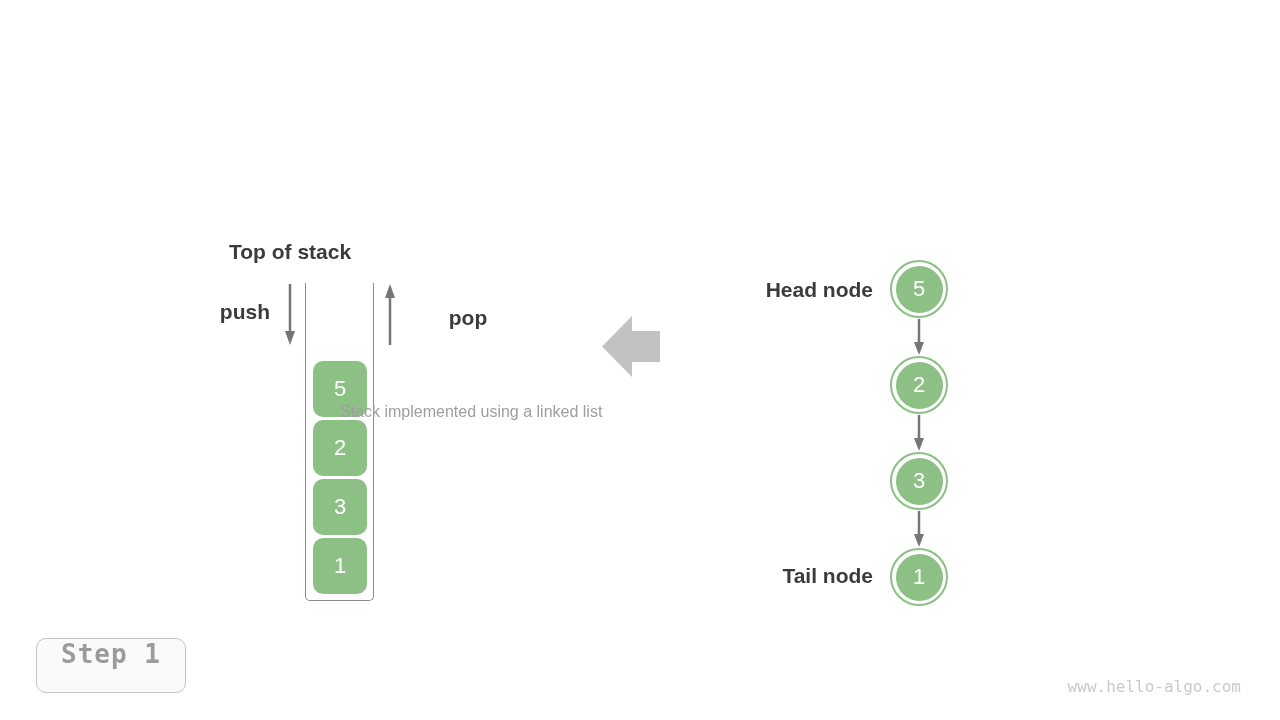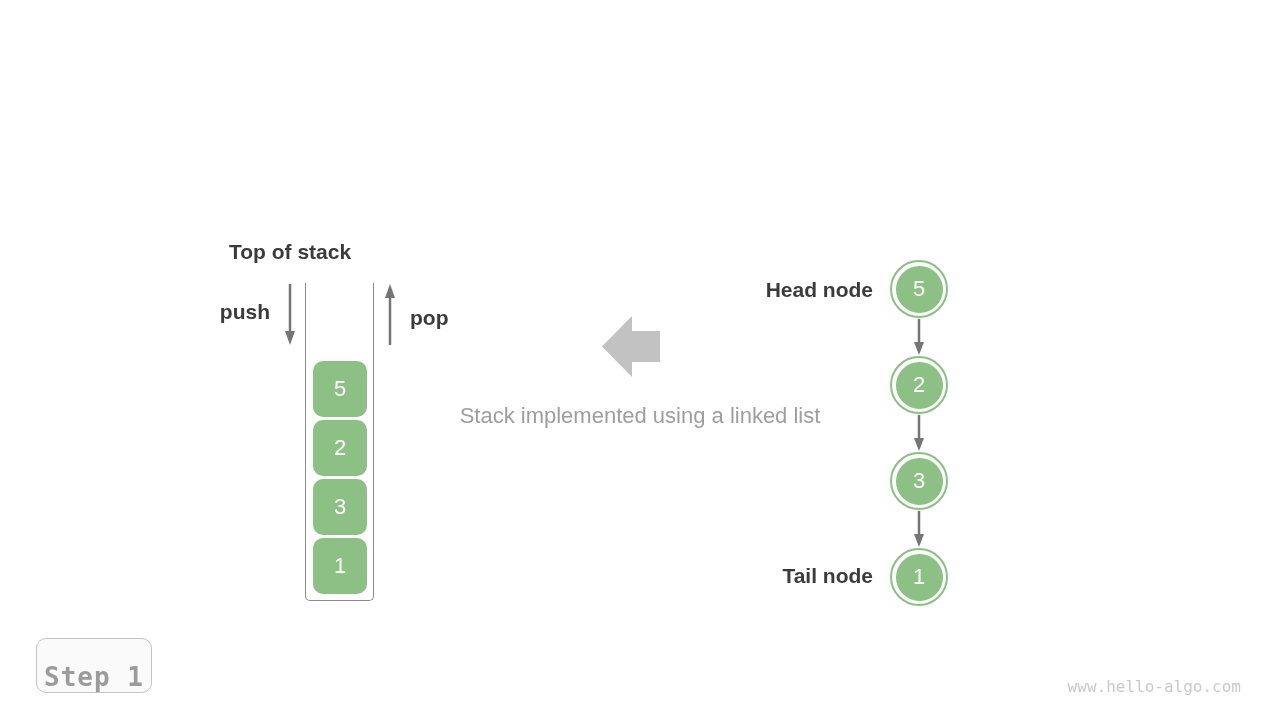--- a/index.html
+++ b/index.html
@@ -12,21 +12,21 @@
   .canvas{
     position:relative;width:1280px;height:720px;background:#fff;
     overflow:hidden;font-family:"Liberation Sans",sans-serif;
   }
   .bold-label{
     position:absolute;font-weight:bold;font-size:21px;
     color:var(--dark-text,#3B3B3B);line-height:24px;
   }
   .center{}
   .right{text-align:right;}
-  .left{text-align:left;}
+  .left{text-align:center;margin-left:8px;}
 
   
   .stack-container{
     position:absolute;left:305px;top:283px;width:69px;height:318px;
     box-sizing:border-box;background:#fff;
     border-left:1.5px solid var(--container-border,#8A8A8A);
     border-right:1.5px solid var(--container-border,#8A8A8A);
     border-bottom:1.5px solid var(--container-border,#8A8A8A);
     border-radius:0 0 5px 5px;
   }
@@ -37,43 +37,43 @@
     display:flex;align-items:center;justify-content:center;
   }
   .v-arrow{position:absolute;width:14px;height:63px;}
   .arrow-line{stroke:var(--arrow-gray,#757575);stroke-width:2.5;}
   .arrow-head{fill:var(--arrow-gray,#757575);}
 
   
   .block-arrow-svg{position:absolute;left:602px;top:316px;width:58px;height:61px;}
   .block-arrow-shape{fill:var(--block-arrow,#C2C2C2);}
   .caption{
-    position:absolute;left:340px;top:403px;width:600px;text-align:center;
-    font-size:22px;color:var(--muted-text,#9E9E9E);
+    position:absolute;left:340px;top:403px;width:600px;
+    font-size:16px;color:var(--muted-text,#9E9E9E);
   }
 
   
   .ll-node{
     position:absolute;left:890px;width:58px;height:58px;box-sizing:border-box;
     border:2.5px solid var(--green,#8CC084);background:#fff;border-radius:50%;
     display:flex;align-items:center;justify-content:center;
   }
   .ll-node-inner{
     width:47px;height:47px;border-radius:50%;background:var(--green,#8CC084);
     color:#fff;font-size:22px;font-weight:500;
     display:flex;align-items:center;justify-content:center;
   }
   .link-arrow{position:absolute;left:913px;width:12px;height:36px;}
 
   
   .step-badge{
-    position:absolute;left:36px;top:638px;width:116px;height:55px;
+    position:absolute;left:36px;top:638px;width:150px;height:55px;
     box-sizing:border-box;background:var(--badge-bg,#FAFAFA);
     border:1.5px solid var(--badge-border,#C4C4C4);border-radius:10px;
-    display:flex;align-items:flex-end;justify-content:center;
+    display:flex;align-items:flex-start;justify-content:center;
   }
   .step-badge-label{
     font-family:"DejaVu Sans Mono",monospace;font-weight:bold;font-size:26px;
     letter-spacing:1px;color:var(--badge-text,#9B9B9B);
   }
   .watermark{
     position:absolute;right:39px;top:677px;
     font-family:"DejaVu Sans Mono",monospace;font-size:16px;
     color:var(--watermark-text,#C9C9C9);
   }

